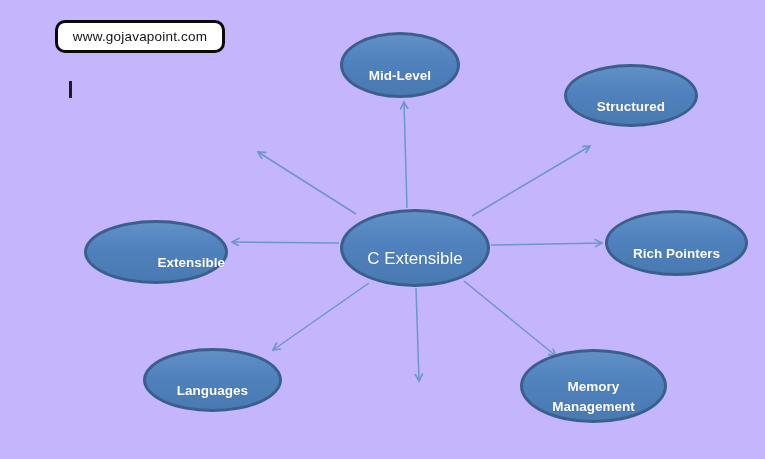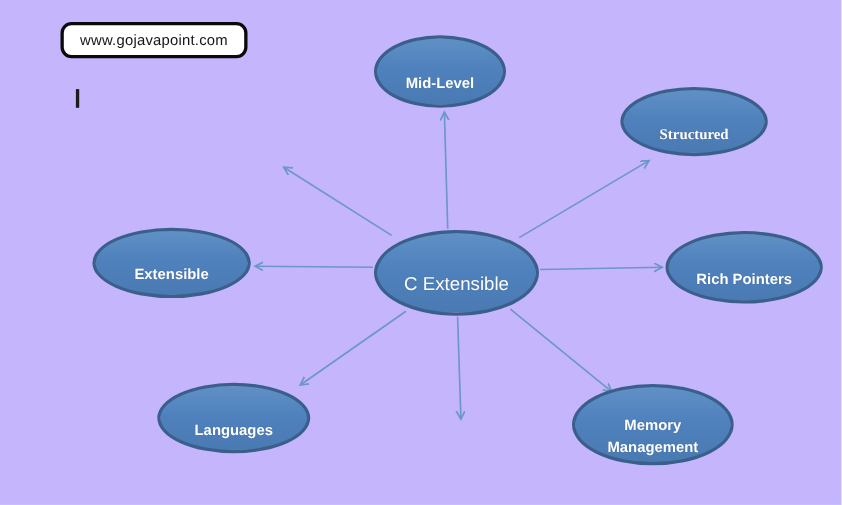--- a/index.html
+++ b/index.html
@@ -36,22 +36,22 @@
     text-shadow:0 0 1px rgba(40,60,90,.35);
     margin-top:32px;
   }
   .ellipse.center-node span{
     font-size:17px;font-weight:400;max-width:90%;
   }
   
   .center-node {left:340px;top:209px;width:150px;height:78px;}
   .n-portable  {left:129px;top:93px;width:134px;height:56px;}
   .n-midlevel  {left:340px;top:32px;width:120px;height:66px;}
-  .n-structured{left:564px;top:79px;width:134px;height:63px;font-family:Liberation Serif, serif;}
-  .n-extensible{left:84px;top:207px;width:144px;height:64px;}
+  .n-structured{left:564px;top:64px;width:134px;height:63px;}
+  .n-extensible{left:84px;top:220px;width:144px;height:64px;justify-content:flex-end;}
   .n-richlib   {left:605px;top:210px;width:143px;height:66px;}
   .n-pointers  {left:143px;top:348px;width:139px;height:64px;}
   .n-faster    {left:350px;top:385px;width:143px;height:66px;}
   .n-memory    {left:520px;top:349px;width:147px;height:74px;}
   .watermark{
     position:absolute;left:55px;top:20px;width:170px;height:33px;
     border:3px solid #0a0a0a;border-radius:10px;
     display:flex;align-items:center;justify-content:center;
     background:#ffffff;box-sizing:border-box;
   }

